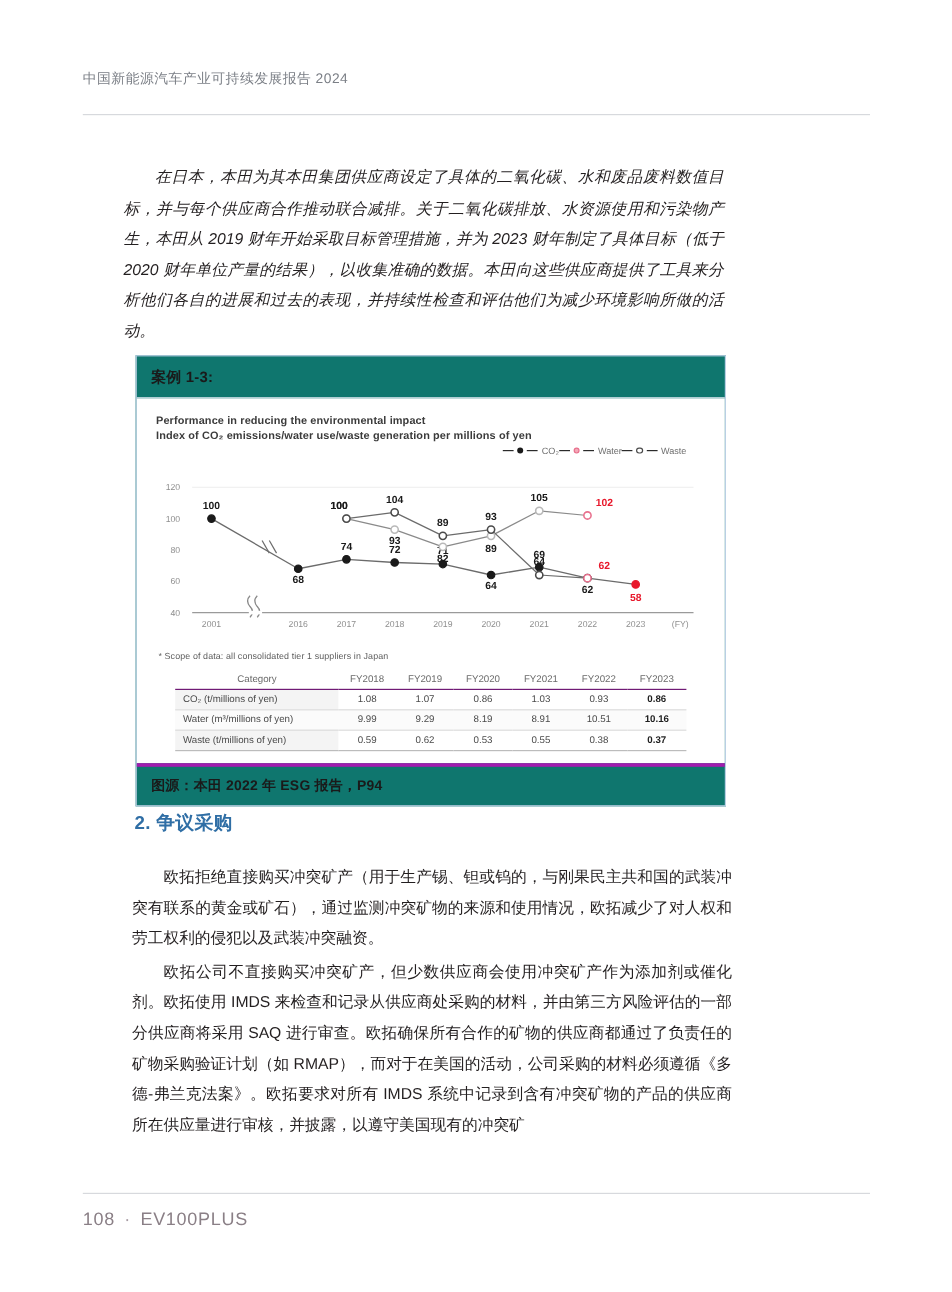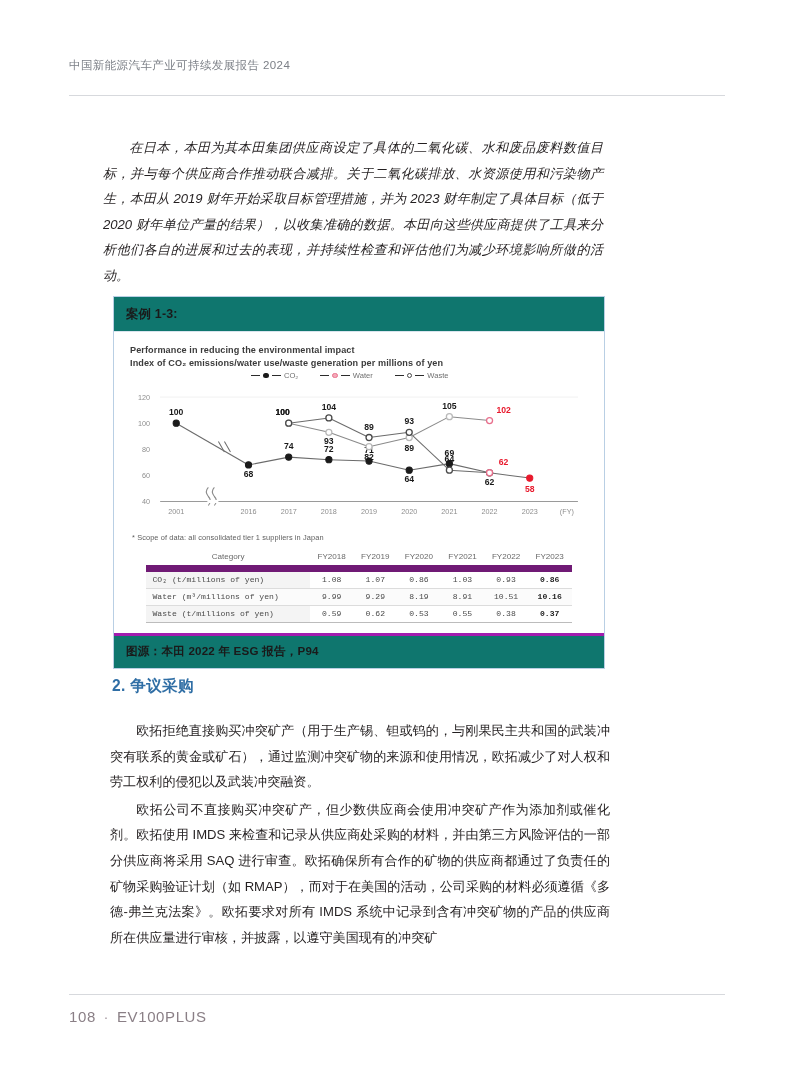--- a/index.html
+++ b/index.html
@@ -58,50 +58,49 @@
     padding:8px 12px 9px 12px;
     border-top:3px solid #a21caf;
     letter-spacing:.2px;
   }
 
   
   .fig-head{margin:0 0 2px 2px;}
   .fig-t1{font-size:9.1px;color:#3b3b3b;font-weight:600;letter-spacing:.1px;line-height:13px;}
   .fig-t2{font-size:9.1px;color:#3b3b3b;font-weight:600;letter-spacing:.1px;line-height:13px;}
   .fig-legend{
-    display:flex;gap:22px;justify-content:center;
-    padding-right:18px;margin-top:-1px;margin-bottom:1px;
+    display:flex;justify-content:flex-end;
+    padding-right:18px;margin-top:-1px;margin-bottom:10px;
   }
   .lg{display:flex;align-items:center;gap:3px;font-size:7.6px;color:#6f6f6f;}
   .lg .seg{width:9px;height:1.3px;background:#2b2b2b;display:inline-block;}
   .lg .dotb{width:5.5px;height:5.5px;border-radius:50%;background:#1a1a1a;display:inline-block;}
   .lg .dotp{width:5.5px;height:5.5px;border-radius:50%;background:#f4a9b8;border:1px solid #e8708d;box-sizing:border-box;display:inline-block;}
   .lg .doto{width:5.5px;height:5.5px;border-radius:50%;background:#fff;border:1.2px solid #4a4a4a;box-sizing:border-box;display:inline-block;}
 
   .plotwrap{position:relative;width:100%;}
   .plotwrap svg{display:block;width:100%;height:auto;}
 
   .fig-note{font-size:7.4px;color:#5d5d5d;margin:1px 0 6px 4px;letter-spacing:.1px;}
 
   
   table.figtable{
     border-collapse:collapse;width:92%;margin:2px auto 4px auto;
     font-size:8.1px;color:#4a4a4a;
   }
   table.figtable th{
     font-weight:normal;color:#6a6a6a;
     padding:4px 4px 4px 4px;text-align:center;
-    border-bottom:7px solid #701a75;
+    border-bottom:1px solid #701a75;
   }
   table.figtable th.cat{text-align:center;}
   table.figtable td{
     padding:3.5px 4px;text-align:center;
     border-bottom:1px solid #dcdcdc;
     color:#4a4a4a;
-    font-family:Liberation Mono, monospace;
   }
   table.figtable td.rowhdr{
     text-align:left;color:#4a4a4a;padding-left:6px;
     background:#f4f4f4;
   }
   table.figtable tr.r-alt td{background:#fbfbfb;}
   table.figtable td.bold{font-weight:bold;color:#1f1f1f;}
   table.figtable tbody tr:last-child td{border-bottom:1px solid #bcbcbc;}
 
   

